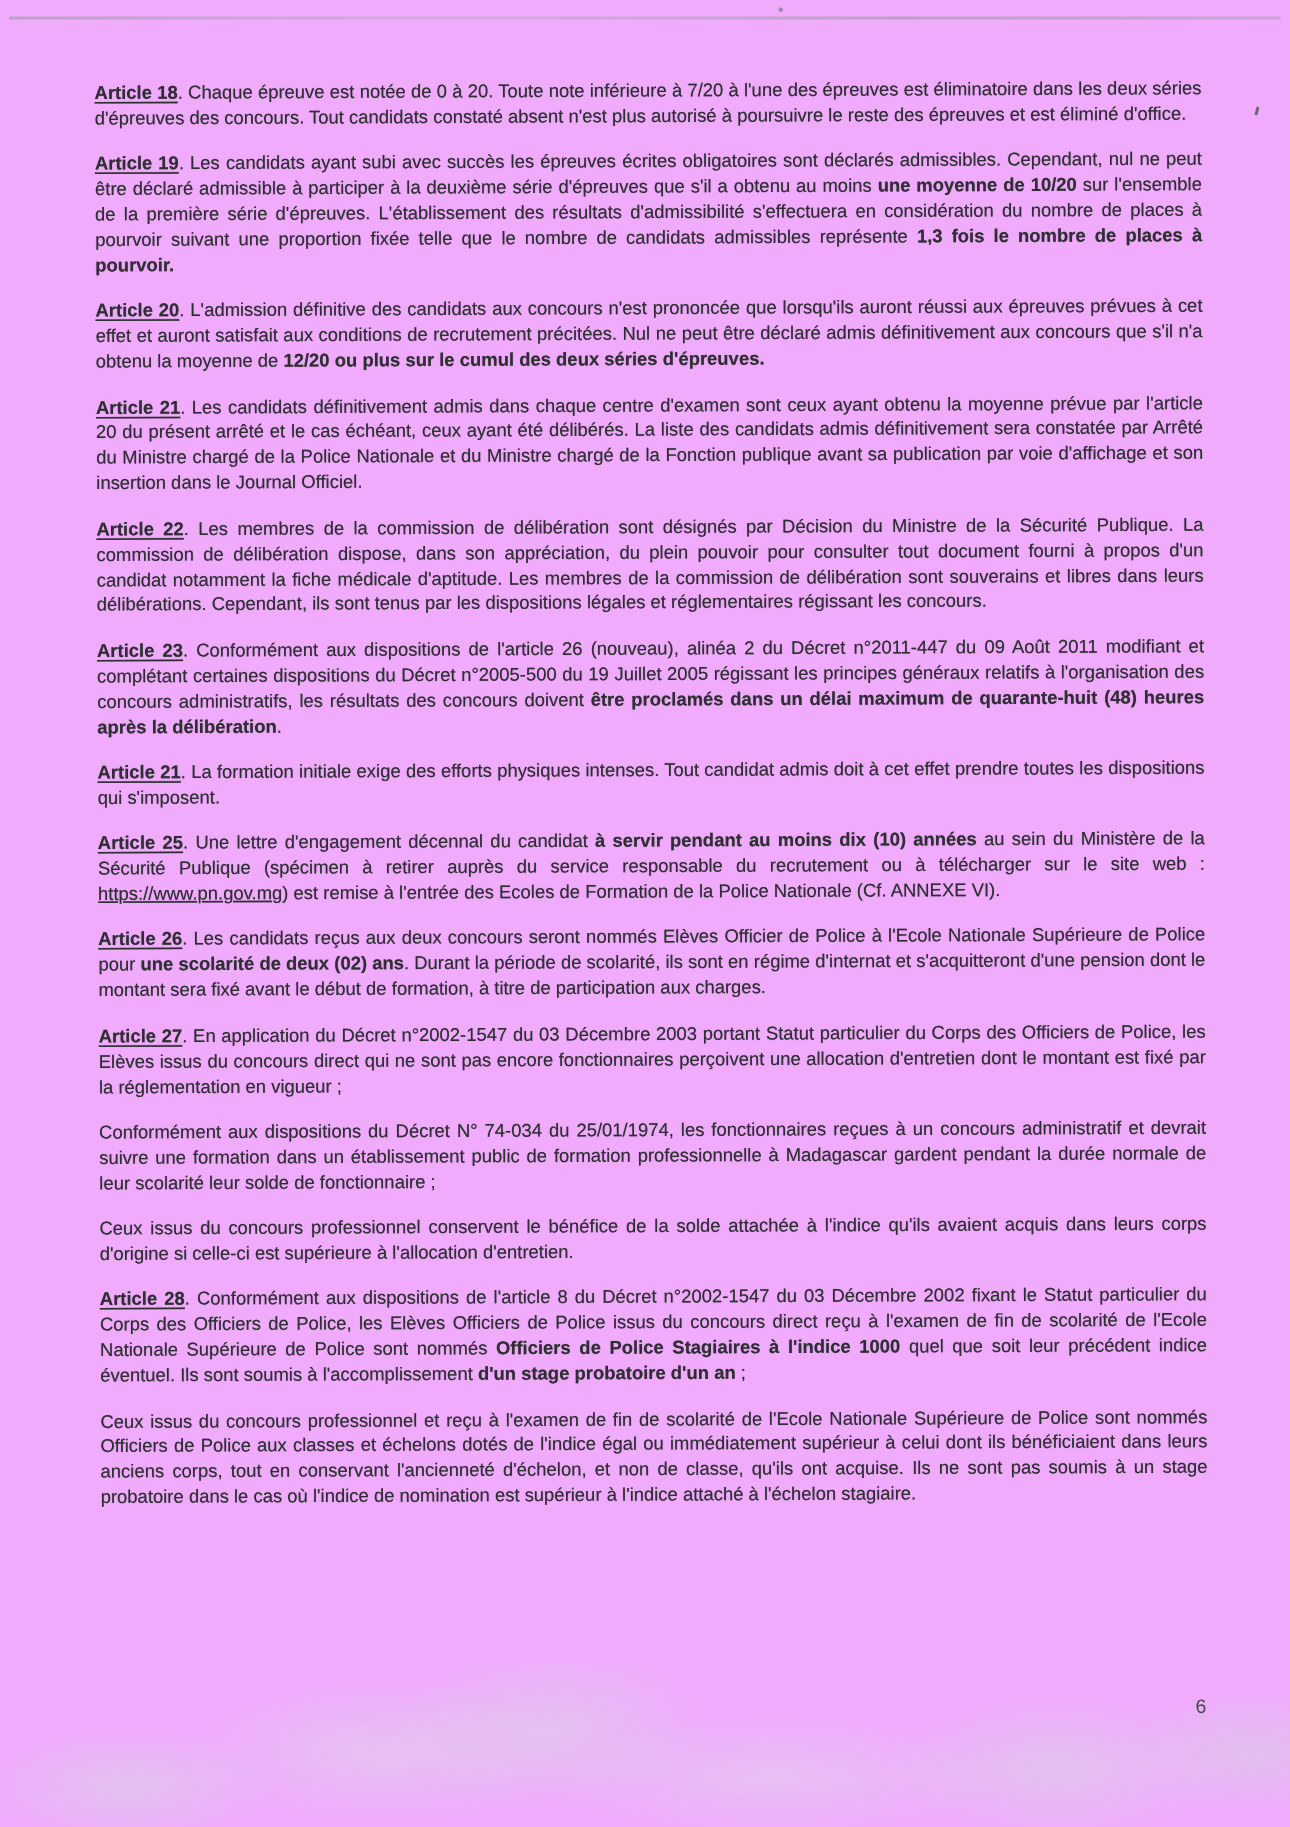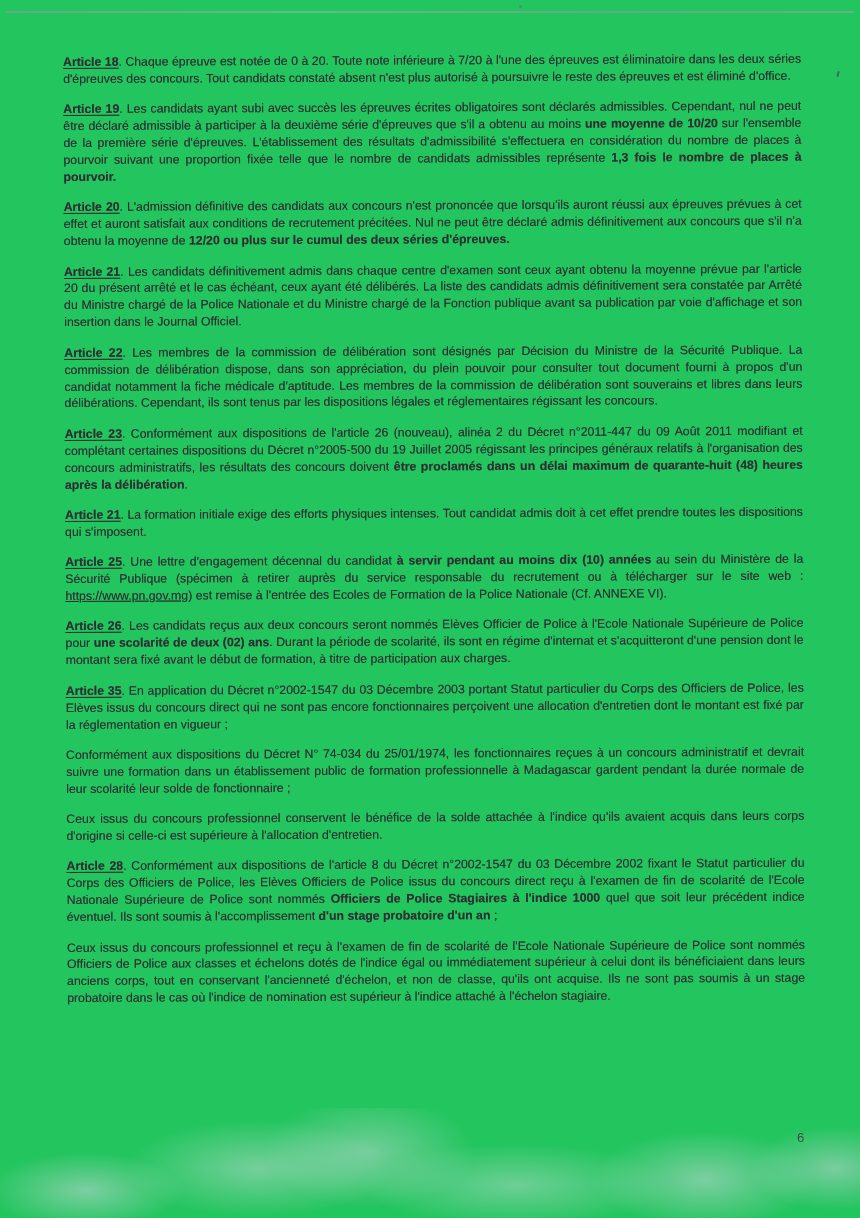--- a/index.html
+++ b/index.html
@@ -5,21 +5,21 @@
   html, body { margin: 0; padding: 0; }
   body {
     width: 860px; height: 1218px;
     position: relative;
     background: #ffffff;
     overflow: hidden;
     font-family: "Liberation Sans", sans-serif;
   }
   .paper {
     position: absolute; inset: 0;
-    background: #22c55e;
+    background: #f0abfc;
   }
   
   .top-edge {
     position: absolute; top: 11px; left: 6px; width: 848px; height: 2px;
     background: linear-gradient(90deg,
       rgba(150,150,160,.55), rgba(175,175,186,.45) 35%,
       rgba(150,150,160,.55) 70%, rgba(160,160,170,.5));
     border-radius: 1px;
   }
   
@@ -72,21 +72,21 @@
   <div class="doc">
       <p><span class="run-label">Article 18</span><span class="run-normal">. Chaque épreuve est notée de 0 à 20. Toute note inférieure à 7/20 à l'une des épreuves est éliminatoire dans les deux séries d'épreuves des concours. Tout candidats constaté absent n'est plus autorisé à poursuivre le reste des épreuves et est éliminé d'office.</span></p>
       <p><span class="run-label">Article 19</span><span class="run-normal">. Les candidats ayant subi avec succès les épreuves écrites obligatoires sont déclarés admissibles. Cependant, nul ne peut être déclaré admissible à participer à la deuxième série d'épreuves que s'il a obtenu au moins </span><span class="run-bold">une moyenne de 10/20</span><span class="run-normal"> sur l'ensemble de la première série d'épreuves. L'établissement des résultats d'admissibilité s'effectuera en considération du nombre de places à pourvoir suivant une proportion fixée telle que le nombre de candidats admissibles représente </span><span class="run-bold">1,3 fois le nombre de places à pourvoir.</span></p>
       <p><span class="run-label">Article 20</span><span class="run-normal">. L'admission définitive des candidats aux concours n'est prononcée que lorsqu'ils auront réussi aux épreuves prévues à cet effet et auront satisfait aux conditions de recrutement précitées. Nul ne peut être déclaré admis définitivement aux concours que s'il n'a obtenu la moyenne de </span><span class="run-bold">12/20 ou plus sur le cumul des deux séries d'épreuves.</span></p>
       <p><span class="run-label">Article 21</span><span class="run-normal">. Les candidats définitivement admis dans chaque centre d'examen sont ceux ayant obtenu la moyenne prévue par l'article 20 du présent arrêté et le cas échéant, ceux ayant été délibérés. La liste des candidats admis définitivement sera constatée par Arrêté du Ministre chargé de la Police Nationale et du Ministre chargé de la Fonction publique avant sa publication par voie d'affichage et son insertion dans le Journal Officiel.</span></p>
       <p><span class="run-label">Article 22</span><span class="run-normal">. Les membres de la commission de délibération sont désignés par Décision du Ministre de la Sécurité Publique. La commission de délibération dispose, dans son appréciation, du plein pouvoir pour consulter tout document fourni à propos d'un candidat notamment la fiche médicale d'aptitude. Les membres de la commission de délibération sont souverains et libres dans leurs délibérations. Cependant, ils sont tenus par les dispositions légales et réglementaires régissant les concours.</span></p>
       <p><span class="run-label">Article 23</span><span class="run-normal">. Conformément aux dispositions de l'article 26 (nouveau), alinéa 2 du Décret n°2011-447 du 09 Août 2011 modifiant et complétant certaines dispositions du Décret n°2005-500 du 19 Juillet 2005 régissant les principes généraux relatifs à l'organisation des concours administratifs, les résultats des concours doivent </span><span class="run-bold">être proclamés dans un délai maximum de quarante-huit (48) heures après la délibération</span><span class="run-normal">.</span></p>
       <p><span class="run-label">Article 21</span><span class="run-normal">. La formation initiale exige des efforts physiques intenses. Tout candidat admis doit à cet effet prendre toutes les dispositions qui s'imposent.</span></p>
       <p><span class="run-label">Article 25</span><span class="run-normal">. Une lettre d'engagement décennal du candidat </span><span class="run-bold">à servir pendant au moins dix (10) années</span><span class="run-normal"> au sein du Ministère de la Sécurité Publique (spécimen à retirer auprès du service responsable du recrutement ou à télécharger sur le site web : </span><span class="run-link">https://www.pn.gov.mg</span><span class="run-normal">) est remise à l'entrée des Ecoles de Formation de la Police Nationale (Cf. ANNEXE VI).</span></p>
       <p><span class="run-label">Article 26</span><span class="run-normal">. Les candidats reçus aux deux concours seront nommés Elèves Officier de Police à l'Ecole Nationale Supérieure de Police pour </span><span class="run-bold">une scolarité de deux (02) ans</span><span class="run-normal">. Durant la période de scolarité, ils sont en régime d'internat et s'acquitteront d'une pension dont le montant sera fixé avant le début de formation, à titre de participation aux charges.</span></p>
-      <p><span class="run-label">Article 35</span><span class="run-normal">. En application du Décret n°2002-1547 du 03 Décembre 2003 portant Statut particulier du Corps des Officiers de Police, les Elèves issus du concours direct qui ne sont pas encore fonctionnaires perçoivent une allocation d'entretien dont le montant est fixé par la réglementation en vigueur ;</span></p>
+      <p><span class="run-label">Article 27</span><span class="run-normal">. En application du Décret n°2002-1547 du 03 Décembre 2003 portant Statut particulier du Corps des Officiers de Police, les Elèves issus du concours direct qui ne sont pas encore fonctionnaires perçoivent une allocation d'entretien dont le montant est fixé par la réglementation en vigueur ;</span></p>
       <p><span class="run-normal">Conformément aux dispositions du Décret N° 74-034 du 25/01/1974, les fonctionnaires reçues à un concours administratif et devrait suivre une formation dans un établissement public de formation professionnelle à Madagascar gardent pendant la durée normale de leur scolarité leur solde de fonctionnaire ;</span></p>
       <p><span class="run-normal">Ceux issus du concours professionnel conservent le bénéfice de la solde attachée à l'indice qu'ils avaient acquis dans leurs corps d'origine si celle-ci est supérieure à l'allocation d'entretien.</span></p>
       <p><span class="run-label">Article 28</span><span class="run-normal">. Conformément aux dispositions de l'article 8 du Décret n°2002-1547 du 03 Décembre 2002 fixant le Statut particulier du Corps des Officiers de Police, les Elèves Officiers de Police issus du concours direct reçu à l'examen de fin de scolarité de l'Ecole Nationale Supérieure de Police sont nommés </span><span class="run-bold">Officiers de Police Stagiaires à l'indice 1000</span><span class="run-normal"> quel que soit leur précédent indice éventuel. Ils sont soumis à l'accomplissement </span><span class="run-bold">d'un stage probatoire d'un an</span><span class="run-normal"> ;</span></p>
       <p><span class="run-normal">Ceux issus du concours professionnel et reçu à l'examen de fin de scolarité de l'Ecole Nationale Supérieure de Police sont nommés Officiers de Police aux classes et échelons dotés de l'indice égal ou immédiatement supérieur à celui dont ils bénéficiaient dans leurs anciens corps, tout en conservant l'ancienneté d'échelon, et non de classe, qu'ils ont acquise. Ils ne sont pas soumis à un stage probatoire dans le cas où l'indice de nomination est supérieur à l'indice attaché à l'échelon stagiaire.</span></p>
     </div>
 
   <div class="page-number">6</div>
 
   <div class="artifacts-bottom"></div>
 </div>

